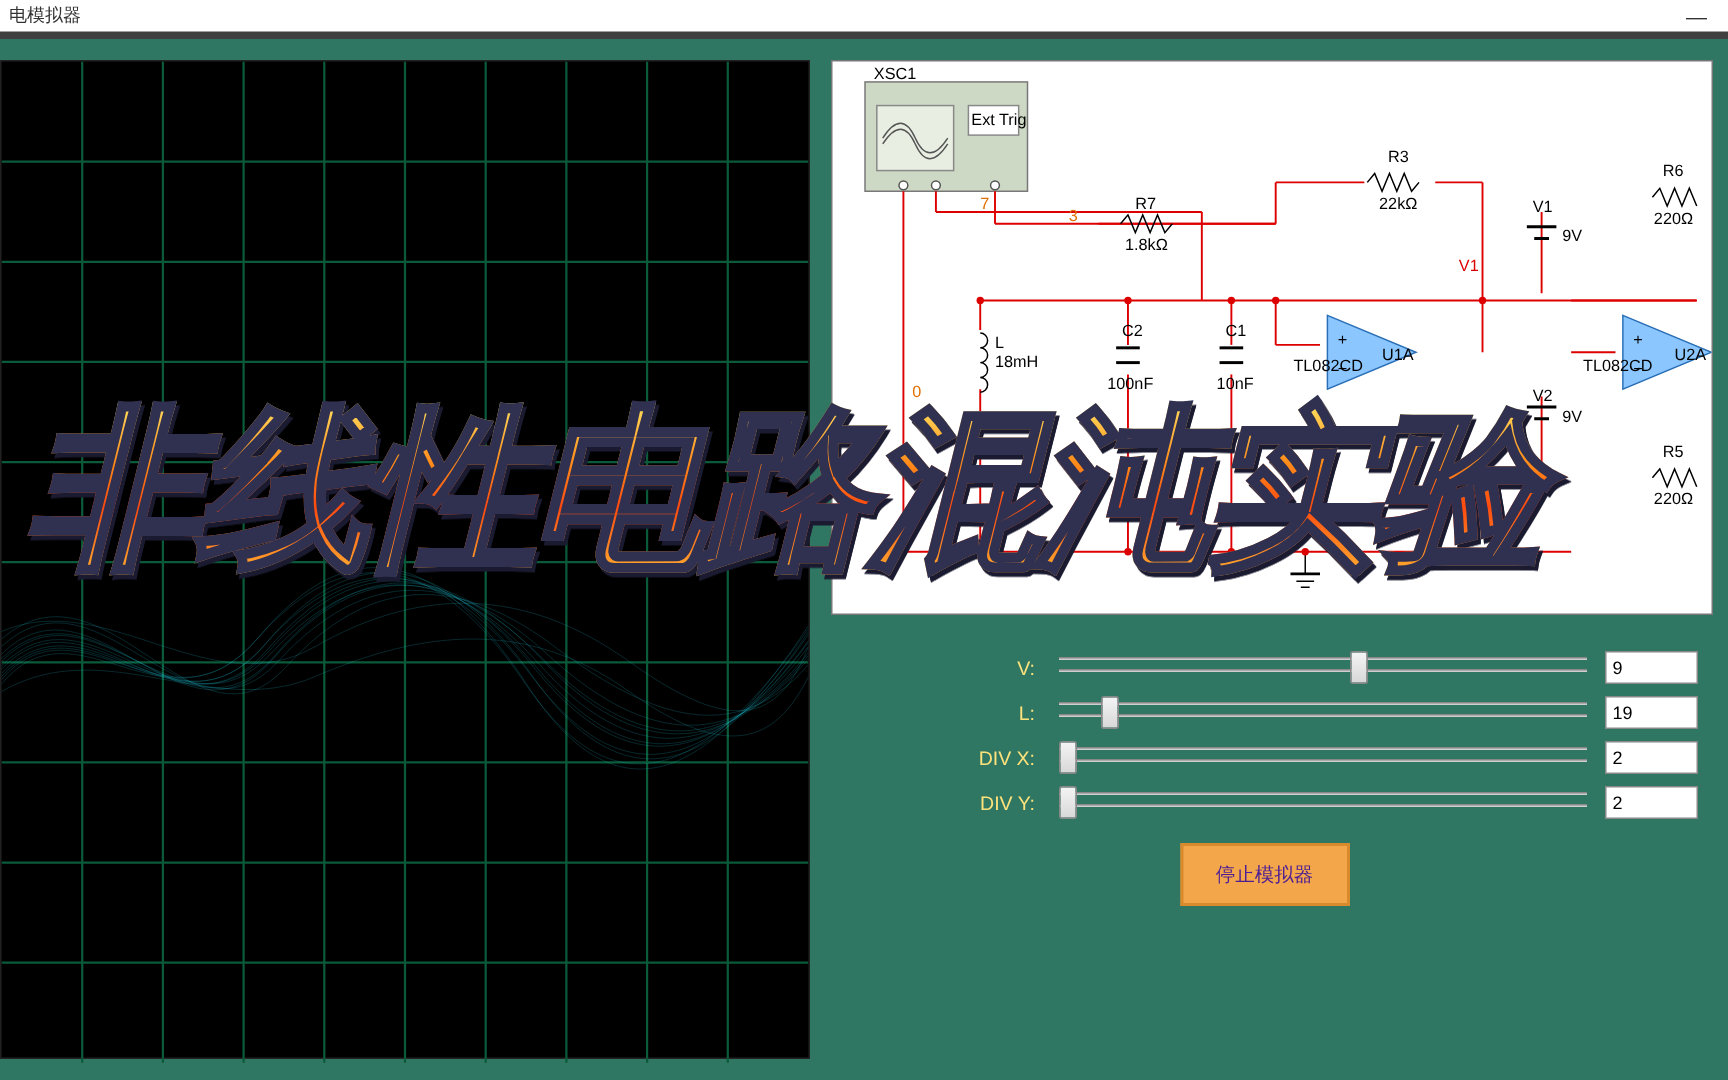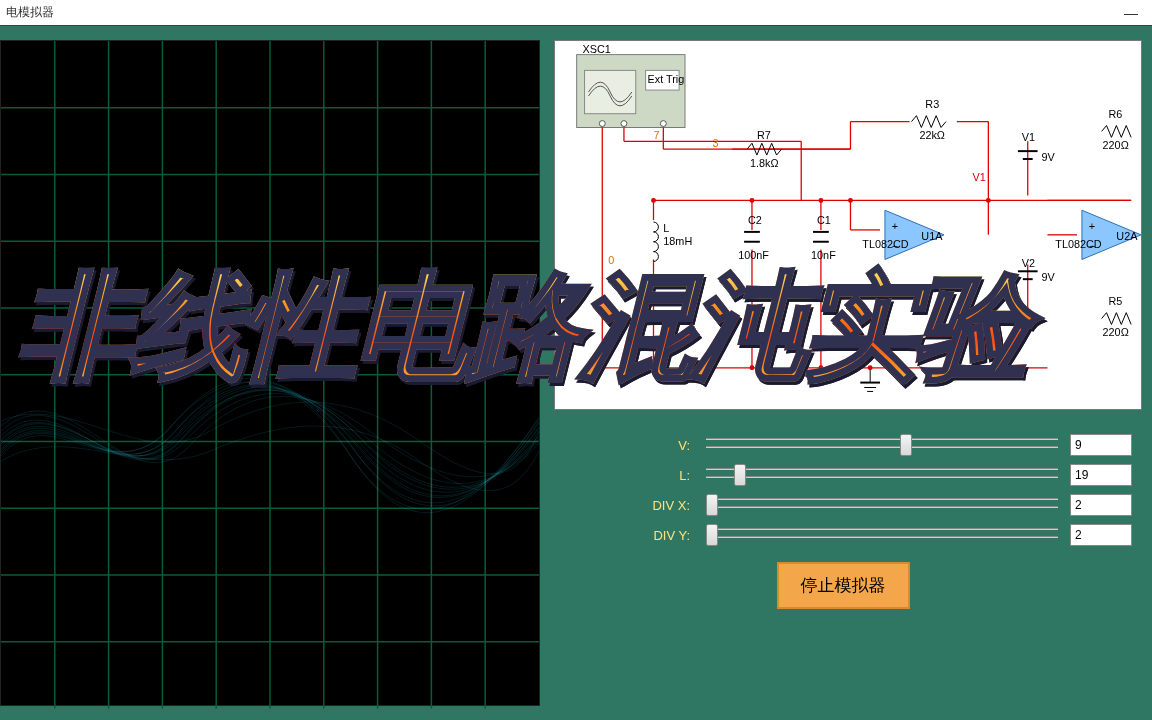--- a/index.html
+++ b/index.html
@@ -8,21 +8,21 @@
   height: 720px;
   background: #f0f0f0;
   font-family: "Microsoft YaHei", SimSun, sans-serif;
   font-size: 13px;
   overflow: hidden;
   position: relative;
 }
 .titlebar {
   height: 26px;
   background: #fff;
-  border-bottom: 1px solid #404040;
+  border-bottom: 5px solid #404040;
   display: flex;
   align-items: center;
   padding: 0 6px;
   font-size: 12px;
   color: #333;
 }
 .titlebar .spacer { flex: 1; }
 .titlebar .winbtn { width: 30px; text-align: center; color: #333; font-size: 14px; }
 .workspace {
   height: calc(720px - 26px);
@@ -126,22 +126,22 @@
   line-height: 20px;
 }
 .btn-row {
   display: flex;
   justify-content: center;
   margin-top: 12px;
 }
 .stop-btn {
   background: #f3a64a;
   border: 2px solid #d88a2c;
-  color: #000000;
-  font-size: 17px;
+  color: #4c1d95;
+  font-size: 13px;
   padding: 10px 22px;
   cursor: pointer;
 }
 
 .overlay-title {
   position: absolute;
   top: 268px;
   left: 18px;
   right: 12px;
   font-size: 116px;

